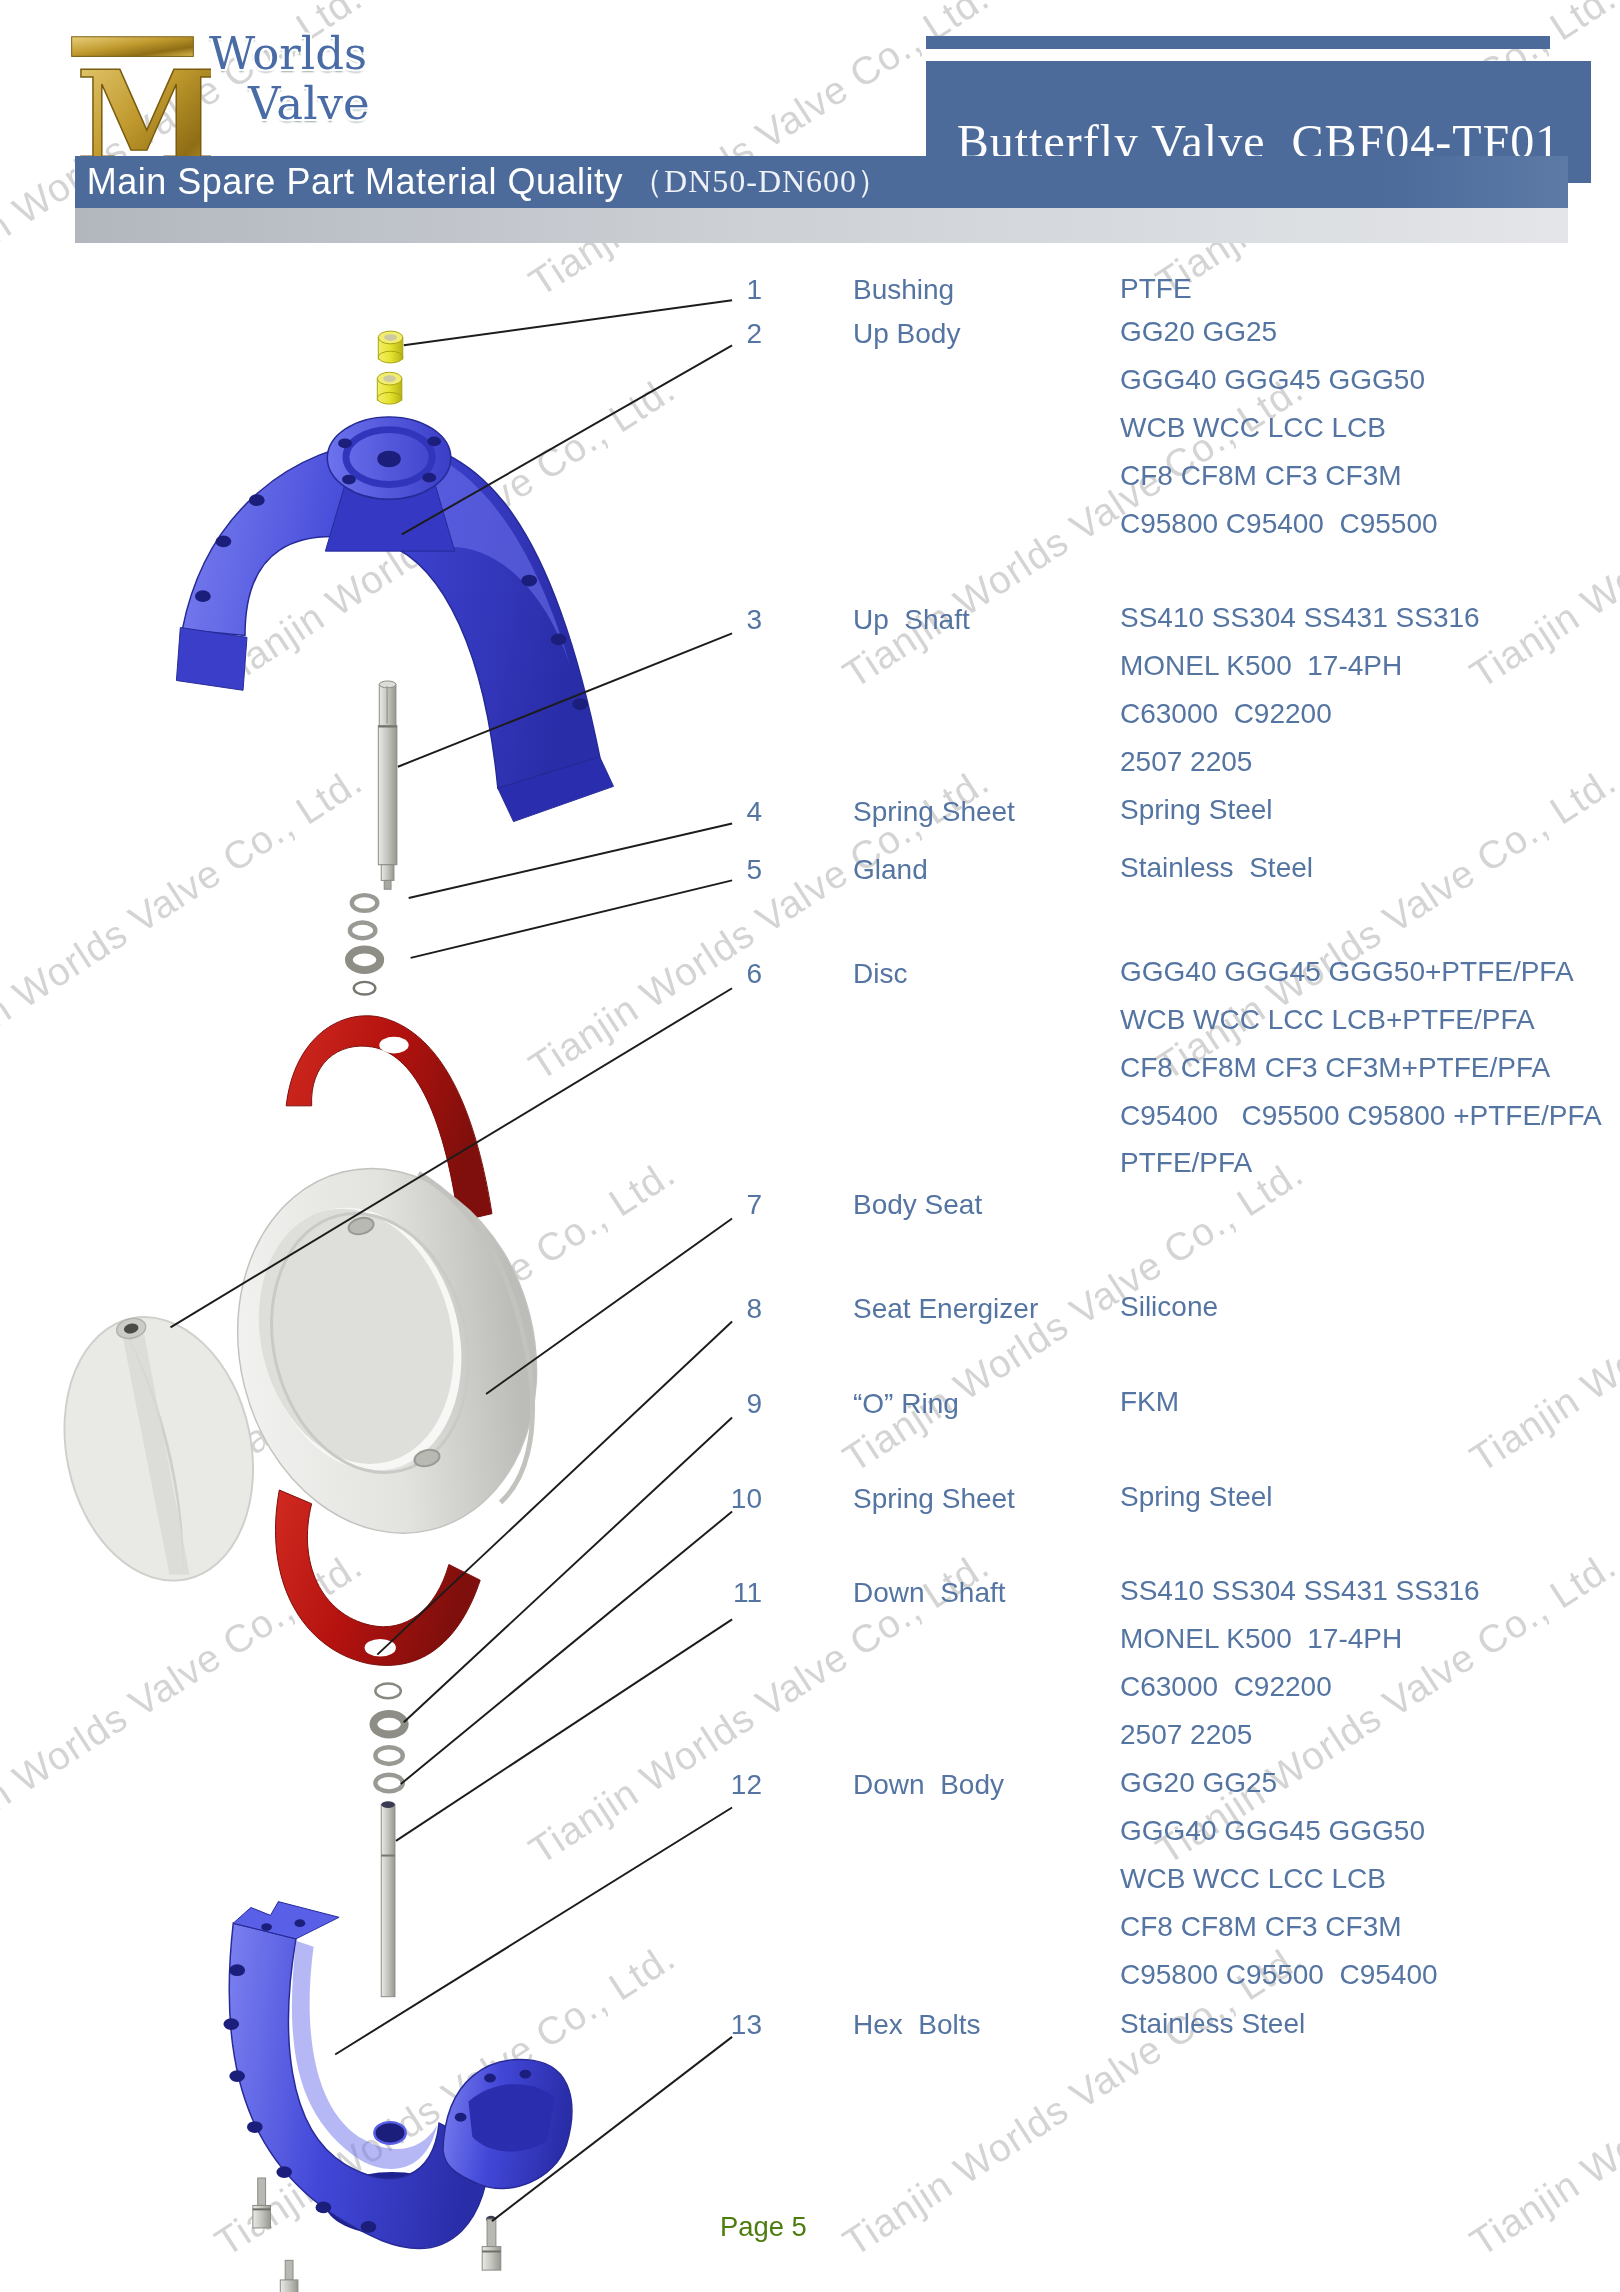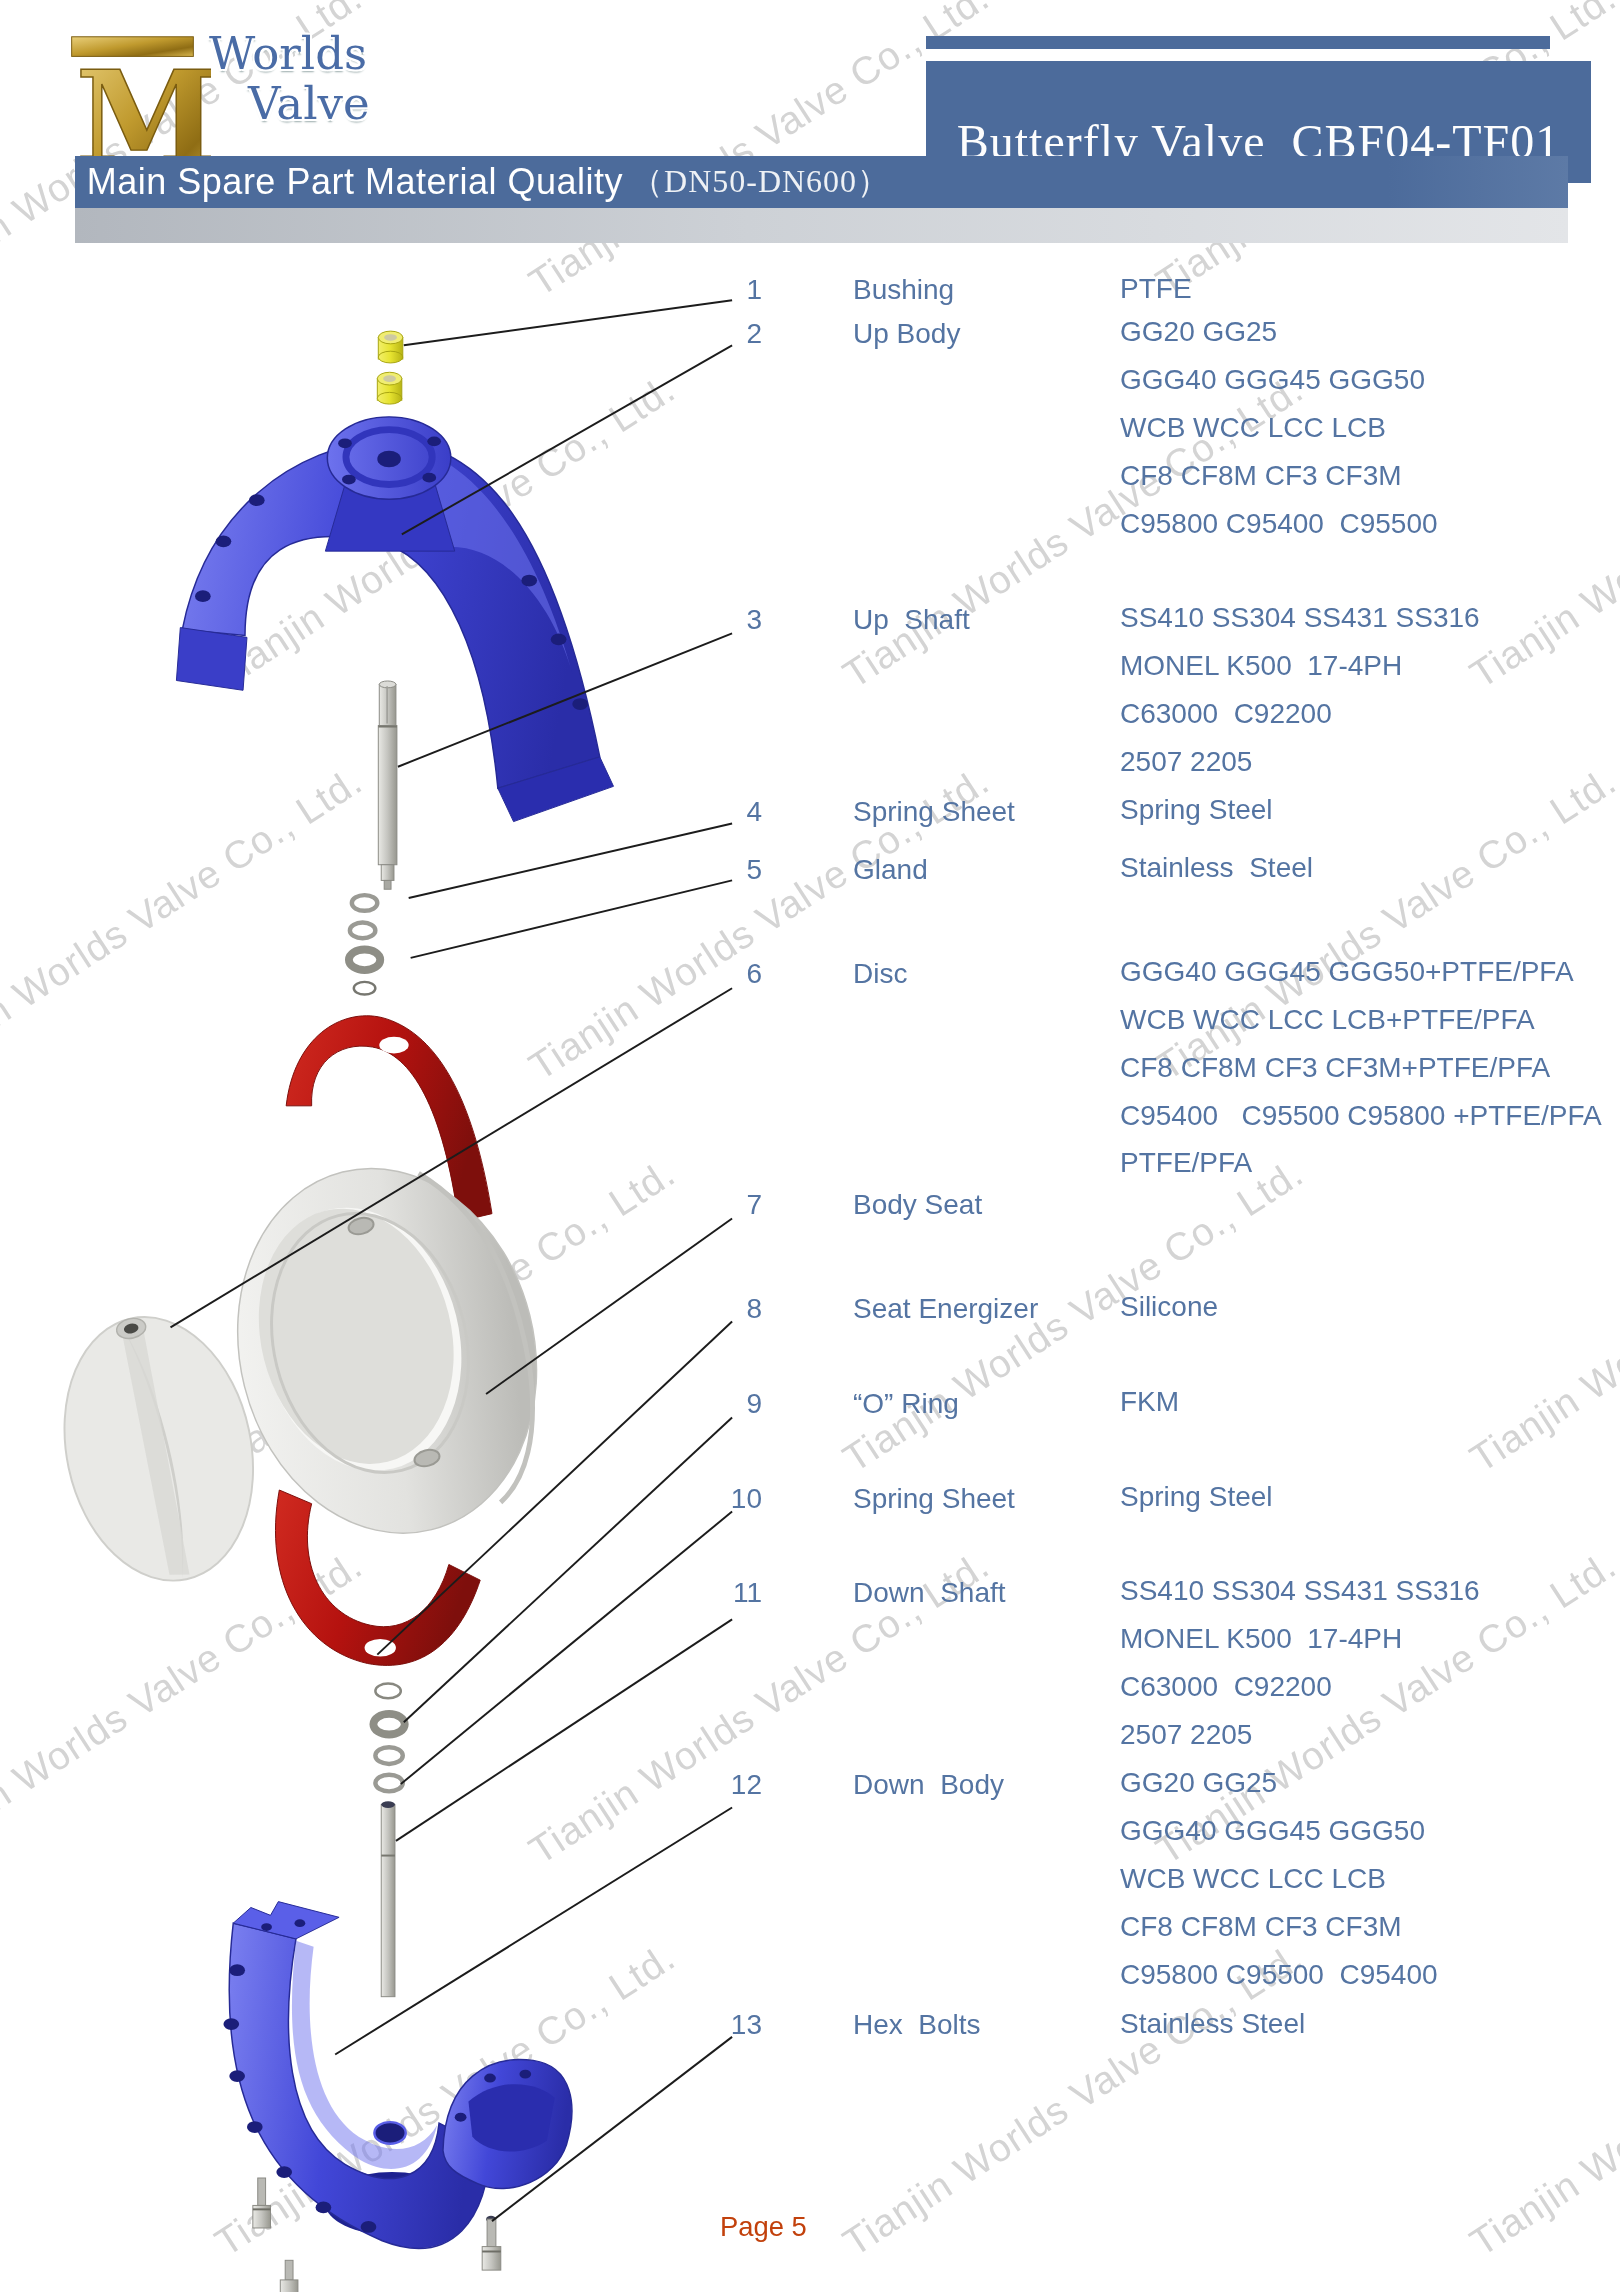--- a/index.html
+++ b/index.html
@@ -35,21 +35,21 @@
   
   .diagram{position:absolute;left:0;top:0;z-index:4;pointer-events:none;}
   
   .rows{position:absolute;inset:0;z-index:5;}
   .prow{position:absolute;left:0;top:0;width:1620px;height:0;}
   .pnum{position:absolute;left:701px;width:61px;text-align:right;font-size:28px;color:#5474a2;}
   .pname{position:absolute;left:853px;width:260px;font-size:28px;color:#5474a2;white-space:pre;}
   .pmats{position:absolute;left:1120px;width:470px;font-size:28px;color:#5474a2;
          line-height:48px;white-space:pre;}
   .pmats div{height:48px;}
-  .page-number{position:absolute;left:720px;top:2211px;z-index:5;font-size:27.4px;color:#c2410c;}
+  .page-number{position:absolute;left:720px;top:2211px;z-index:5;font-size:27.4px;color:#4d7c0f;}
 </style>
 </head>
 <body>
 
 <div class="page">
 
   <div class="wm-layer" id="wm-layer">
       <div class="wm" style="left: -137px; top: 118px;">Tianjin Worlds Valve Co., Ltd.</div>
       <div class="wm" style="left: 490px; top: 118px;">Tianjin Worlds Valve Co., Ltd.</div>
       <div class="wm" style="left: 1117px; top: 118px;">Tianjin Worlds Valve Co., Ltd.</div>

